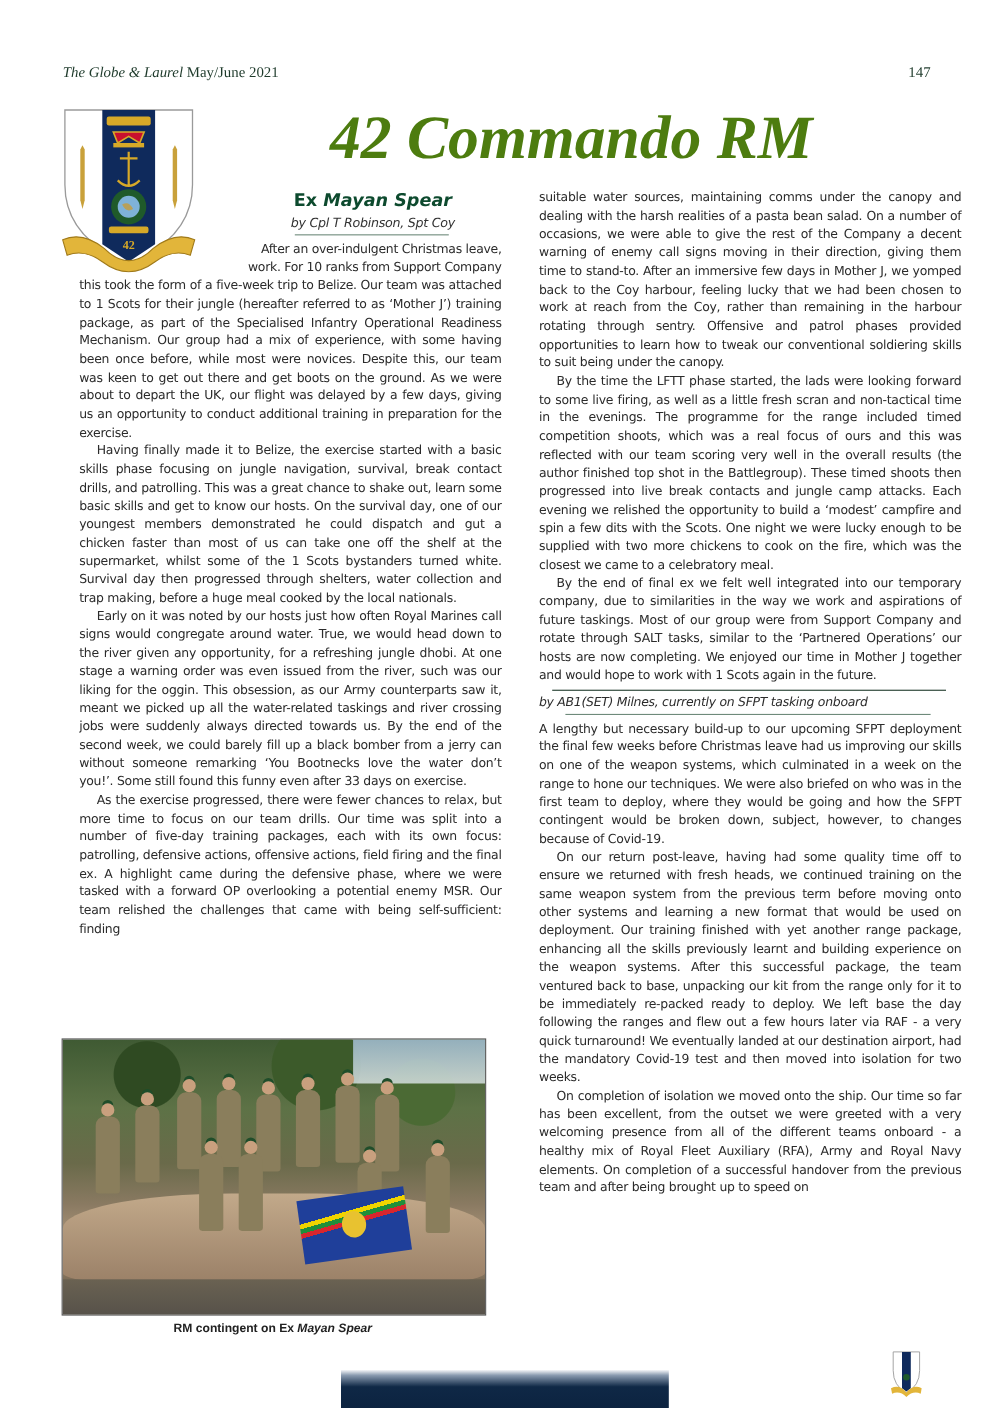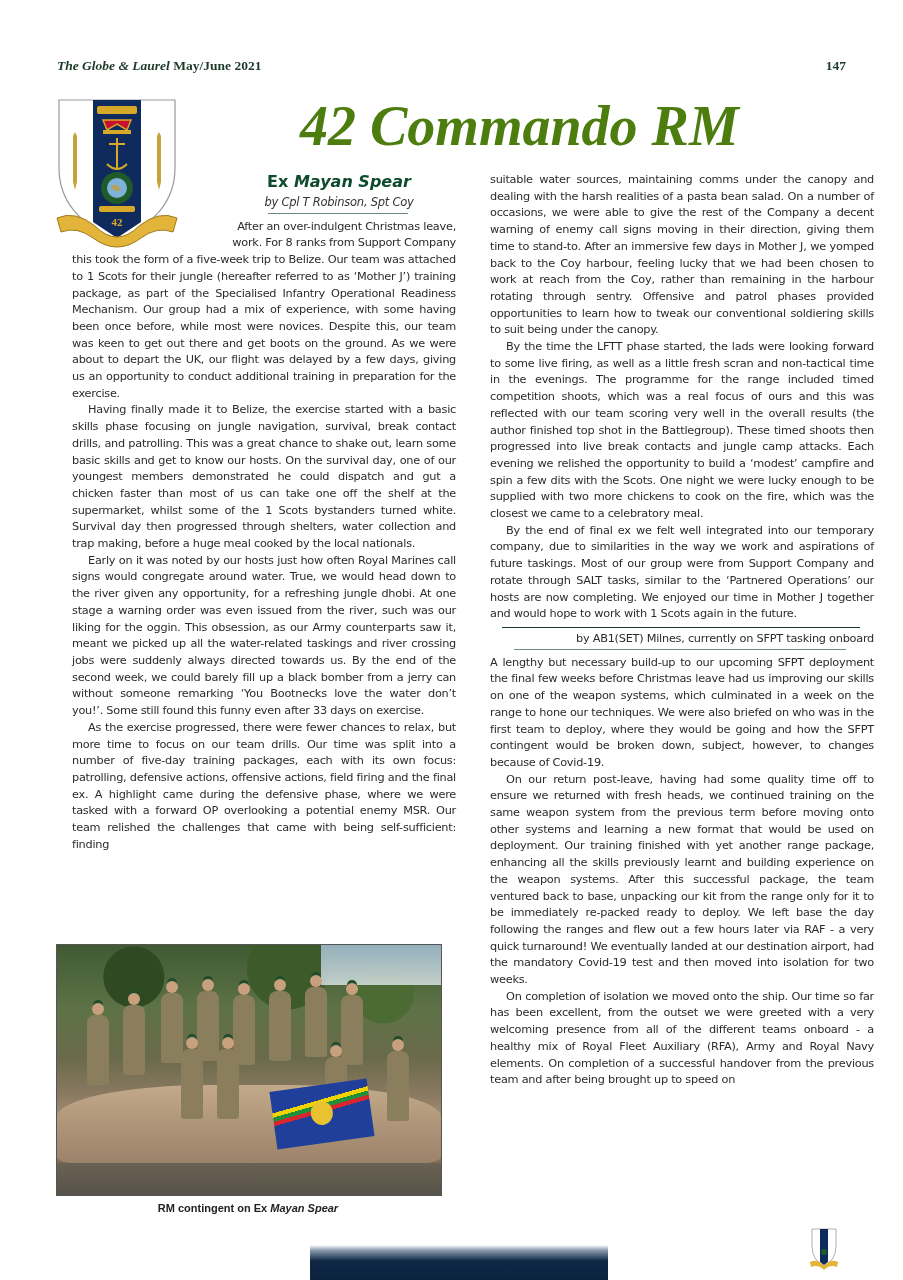--- a/index.html
+++ b/index.html
@@ -2,21 +2,21 @@
 <html><head>
 <meta charset="utf-8">
 <style>
   html, body { margin: 0; padding: 0; }
   body {
     width: 903px; height: 1280px; background: #ffffff; position: relative; overflow: hidden;
     font-family: "Liberation Sans", sans-serif; color: #2a2a2a;
   }
   .running-head {
     position: absolute; top: 58px; left: 57px; right: 57px; height: 18px;
-    font-family: "Liberation Serif", serif; font-size: 13.5px; color: #1e3a2b; font-weight: bold;
+    font-family: "Liberation Serif", serif; font-size: 13.5px; color: #1e3a2b;
   }
   .running-head .mag { font-style: italic; }
   .running-head .page-no { position: absolute; right: 0; top: 0; text-align: right; }
   .crest {
     position: absolute; left: 55px; top: 98px; width: 124px; height: 150px;
   }
   .main-title {
     position: absolute; left: 300px; top: 92px; width: 460px;
     font-family: "Liberation Serif", serif; font-style: italic; font-weight: bold;
     font-size: 56px; line-height: 68px; color: #4d7c0f; white-space: nowrap;
@@ -61,21 +61,21 @@
   .photo .flag::after { content: ""; position: absolute; left: 38px; top: 16px; width: 22px; height: 24px; border-radius: 50%; background: #e8c230; }
   .caption {
     position: absolute; left: 56px; top: 1202px; width: 384px; text-align: center;
     font-family: "Liberation Sans", sans-serif; font-weight: bold; font-size: 11px; color: #222;
   }
   .caption .it { font-style: italic; }
   .section-rule { height: 1px; background: #1e3a2b; margin: 4px 14px 3px 12px; }
   .sec-title {
     text-align: center; font-weight: bold; color: #0d4a2e; font-size: 16.5px; line-height: 25px; letter-spacing: 0;
   }
-  .sec-byline { text-align: right; font-size: 11.3px; margin-top: 2px; }
+  .sec-byline { text-align: left; font-style: italic; font-size: 11.3px; margin-top: 2px; }
   .sec-byline-rule { height: 1px; background: #6e8a7b; margin: 1px 28px 5px 24px; }
   .footer-band {
     position: absolute; left: 310px; top: 1245px; width: 298px; height: 35px;
     background: linear-gradient(180deg, #ffffff 0%, #8a9bb0 15%, #0f2846 45%, #0c2340 100%);
   }
   .footer-crest { position: absolute; left: 810px; top: 1228px; width: 28px; height: 42px; }
 </style>
 </head>
 <body>
 
@@ -104,21 +104,21 @@
 
 <div class="main-title">42 Commando RM</div>
 
 <div class="col col-left">
   <div class="art-title">
     <span>Ex </span><span class="it">Mayan Spear</span>
   </div>
   <div class="byline">by Cpl T Robinson, Spt Coy</div>
   <div class="byline-rule"></div>
   <p class="first wrap-block" style="text-align:right;">After an over-indulgent Christmas leave,</p>
-  <p class="first wrap-block2" style="text-align:right;">work. For 8 ranks from Support Company</p>
+  <p class="first wrap-block2" style="text-align:right;">work. For 10 ranks from Support Company</p>
   <p class="first">this took the form of a five-week trip to Belize. Our team was attached to 1 Scots for their jungle (hereafter referred to as ‘Mother J’) training package, as part of the Specialised Infantry Operational Readiness Mechanism. Our group had a mix of experience, with some having been once before, while most were novices. Despite this, our team was keen to get out there and get boots on the ground. As we were about to depart the UK, our flight was delayed by a few days, giving us an opportunity to conduct additional training in preparation for the exercise.</p>
   <p>Having finally made it to Belize, the exercise started with a basic skills phase focusing on jungle navigation, survival, break contact drills, and patrolling. This was a great chance to shake out, learn some basic skills and get to know our hosts. On the survival day, one of our youngest members demonstrated he could dispatch and gut a chicken faster than most of us can take one off the shelf at the supermarket, whilst some of the 1 Scots bystanders turned white. Survival day then progressed through shelters, water collection and trap making, before a huge meal cooked by the local nationals.</p>
   <p>Early on it was noted by our hosts just how often Royal Marines call signs would congregate around water. True, we would head down to the river given any opportunity, for a refreshing jungle dhobi. At one stage a warning order was even issued from the river, such was our liking for the oggin. This obsession, as our Army counterparts saw it, meant we picked up all the water-related taskings and river crossing jobs were suddenly always directed towards us. By the end of the second week, we could barely fill up a black bomber from a jerry can without someone remarking ‘You Bootnecks love the water don’t you!’. Some still found this funny even after 33 days on exercise.</p>
   <p>As the exercise progressed, there were fewer chances to relax, but more time to focus on our team drills. Our time was split into a number of five-day training packages, each with its own focus: patrolling, defensive actions, offensive actions, field firing and the final ex. A highlight came during the defensive phase, where we were tasked with a forward OP overlooking a potential enemy MSR. Our team relished the challenges that came with being self-sufficient: finding</p>
 </div>
 
 <div class="photo">
   <div class="trees"></div>
   <div class="sky"></div>
   <div class="rock"></div>

